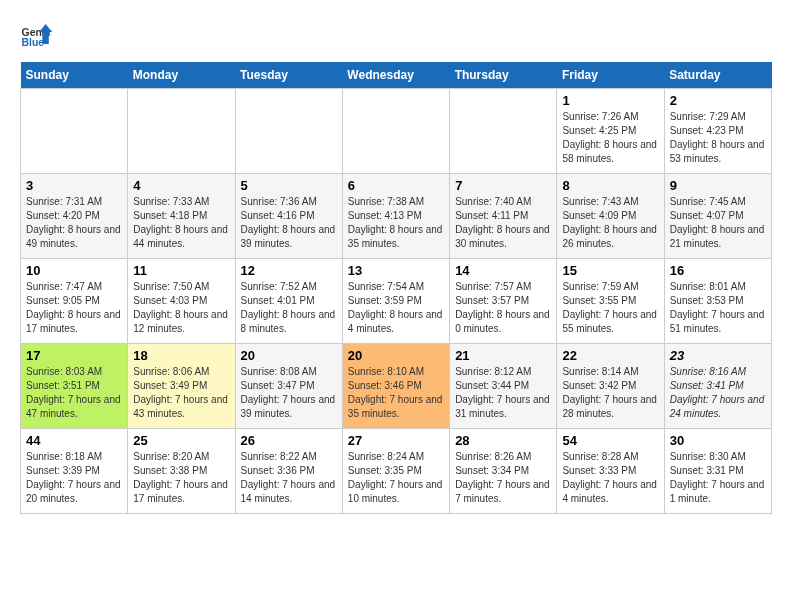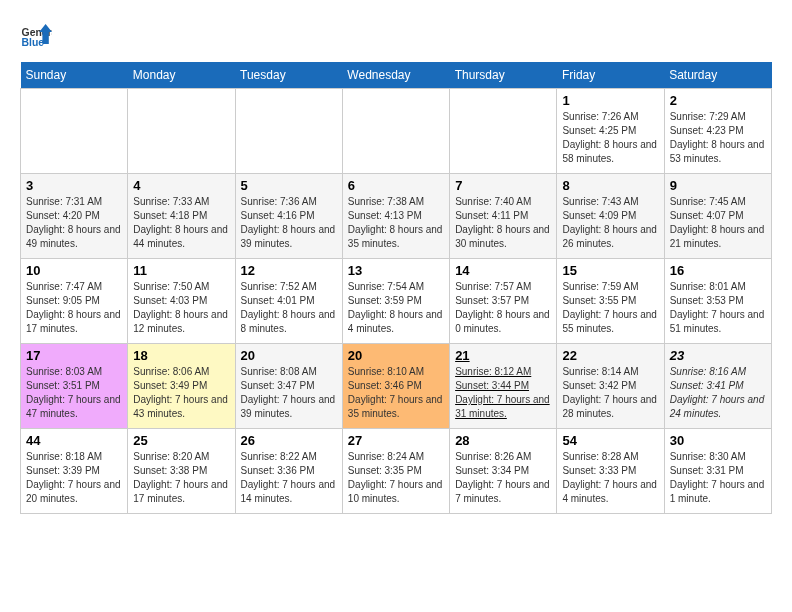--- a/index.html
+++ b/index.html
@@ -49,21 +49,21 @@
       width: 100%;
       border-collapse: collapse;
       font-size: 11px;
     }
     .calendar th {
       background-color: #1a6bba;
       color: white;
       text-align: left;
       padding: 6px 5px;
       font-size: 12px;
-      font-weight: normal;
+      font-weight: bold;
     }
     .calendar td {
       border: 1px solid #ccc;
       vertical-align: top;
       padding: 4px 5px;
       width: 14.28%;
       height: 85px;
       background: #fff;
     }
     .calendar tr:nth-child(even) td {
@@ -236,21 +236,21 @@
         </td>
         <td>
           <span class="day-number">16</span>
           <div class="day-info">Sunrise: 8:01 AM
 Sunset: 3:53 PM
 Daylight: 7 hours
 and 51 minutes.</div>
         </td>
       </tr>
       <tr>
-        <td style="background: #f0abfc;">
+        <td style="background: #bef264;">
           <span class="day-number">17</span>
           <div class="day-info">Sunrise: 8:03 AM
 Sunset: 3:51 PM
 Daylight: 7 hours
 and 47 minutes.</div>
         </td>
         <td style="background: #fef9c3;">
           <span class="day-number">18</span>
           <div class="day-info">Sunrise: 8:06 AM
 Sunset: 3:49 PM
@@ -264,21 +264,21 @@
 Daylight: 7 hours
 and 39 minutes.</div>
         </td>
         <td style="background: #fdba74;">
           <span class="day-number">20</span>
           <div class="day-info">Sunrise: 8:10 AM
 Sunset: 3:46 PM
 Daylight: 7 hours
 and 35 minutes.</div>
         </td>
-        <td style="background: rgb(245, 245, 245); text-decoration: underline;">
+        <td style="background: rgb(245, 245, 245);">
           <span class="day-number">21</span>
           <div class="day-info">Sunrise: 8:12 AM
 Sunset: 3:44 PM
 Daylight: 7 hours
 and 31 minutes.</div>
         </td>
         <td style="background: rgb(245, 245, 245);">
           <span class="day-number">22</span>
           <div class="day-info">Sunrise: 8:14 AM
 Sunset: 3:42 PM

